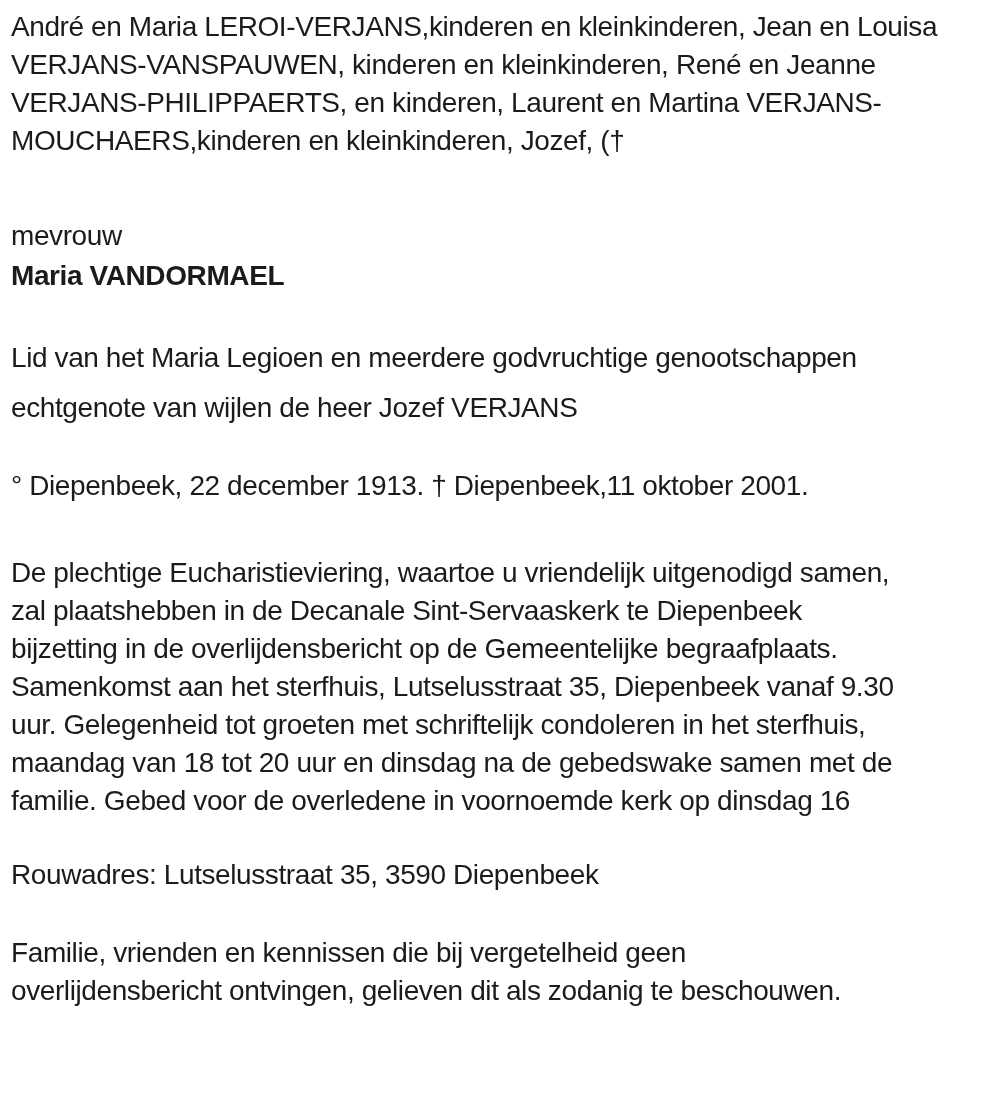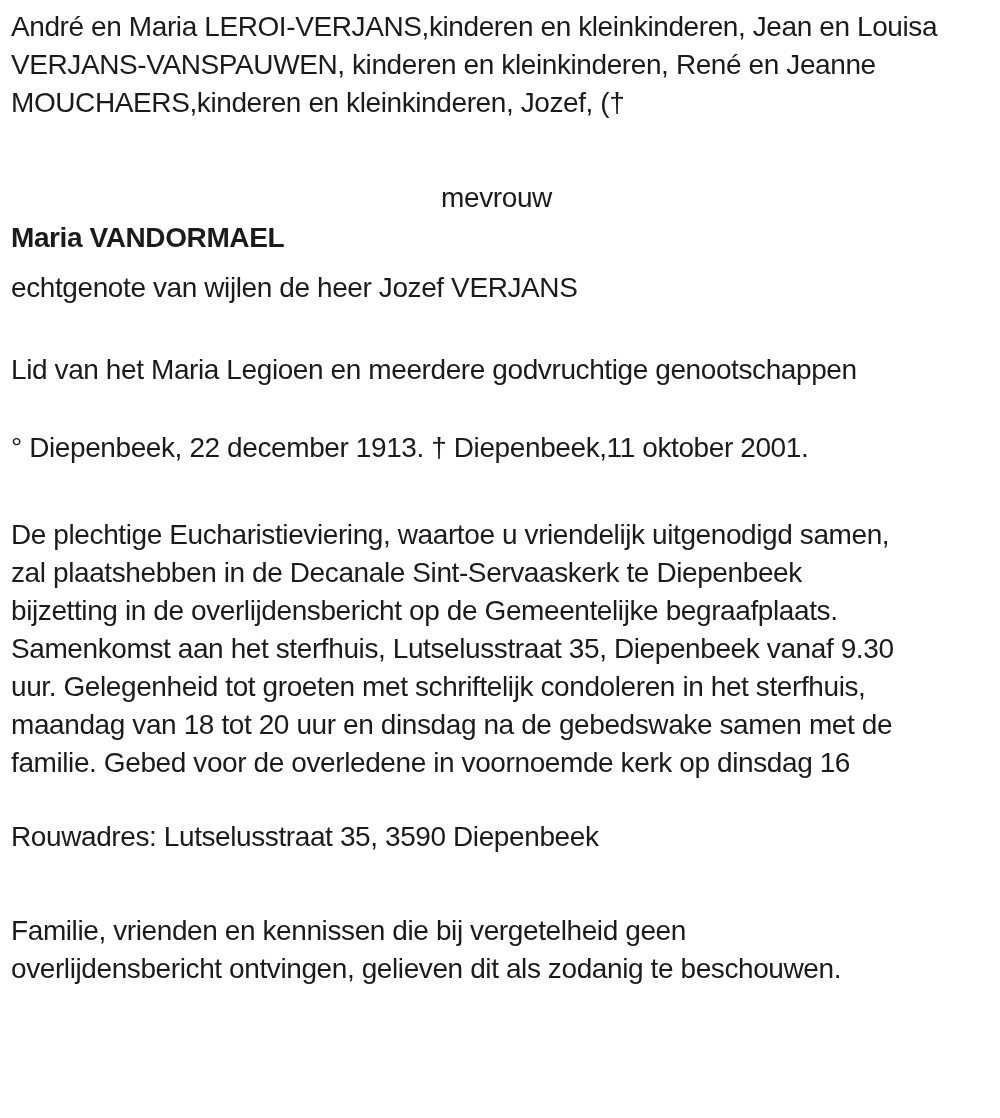--- a/index.html
+++ b/index.html
@@ -20,54 +20,55 @@
   .line {
     font-size: 28px;
     line-height: 38px;
     letter-spacing: -0.4px;
     white-space: nowrap;
   }
   .block { margin: 0; }
   .bold .line { font-weight: 700; }
 
   
-  .b-salutation     { margin-top: 57px; text-align: center; }
+  .b-salutation     { margin-top: 57px; }
   .b-deceased-name  { margin-top: 2px;  }
   .b-spouse         { margin-top: 12px; }
   .b-membership     { margin-top: 44px; }
   .b-birth-death    { margin-top: 40px; }
   .b-ceremony       { margin-top: 49px; }
   .b-mourning       { margin-top: 36px; }
-  .b-closing        { margin-top: 56px; }
+  .b-closing        { margin-top: 40px; }
 </style>
 </head>
 <body style="background: rgb(255, 255, 255); color: rgb(27, 27, 27);">
 
 <main class="notice">
 
   <div class="block b-family-intro">
     <div class="line">André en Maria LEROI-VERJANS,kinderen en kleinkinderen, Jean en Louisa</div>
     <div class="line">VERJANS-VANSPAUWEN, kinderen en kleinkinderen, René en Jeanne</div>
+    <div class="line">VERJANS-PHILIPPAERTS, en kinderen, Laurent en Martina VERJANS-</div>
     <div class="line">MOUCHAERS,kinderen en kleinkinderen, Jozef, (†</div>
   </div>
 
   <div class="block b-salutation">
     <div class="line">mevrouw</div>
   </div>
 
   <div class="block b-deceased-name bold">
     <div class="line">Maria VANDORMAEL</div>
   </div>
 
+  <div class="block b-membership">
+    <div class="line">Lid van het Maria Legioen en meerdere godvruchtige genootschappen</div>
+  </div>
+
   <div class="block b-spouse">
     <div class="line">echtgenote van wijlen de heer Jozef VERJANS</div>
-  </div>
-
-  <div class="block b-membership">
-    <div class="line">Lid van het Maria Legioen en meerdere godvruchtige genootschappen</div>
   </div>
 
   <div class="block b-birth-death">
     <div class="line">° Diepenbeek, 22 december 1913. † Diepenbeek,11 oktober 2001.</div>
   </div>
 
   <div class="block b-ceremony">
     <div class="line">De plechtige Eucharistieviering, waartoe u vriendelijk uitgenodigd samen,</div>
     <div class="line">zal plaatshebben in de Decanale Sint-Servaaskerk te Diepenbeek</div>
     <div class="line">bijzetting in de overlijdensbericht op de Gemeentelijke begraafplaats.</div>

